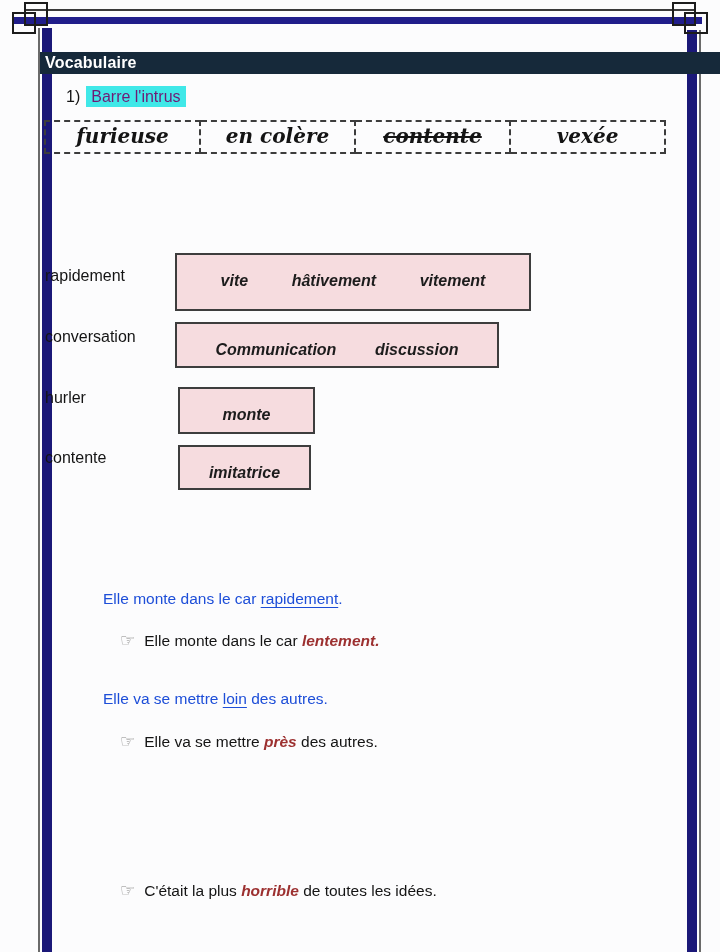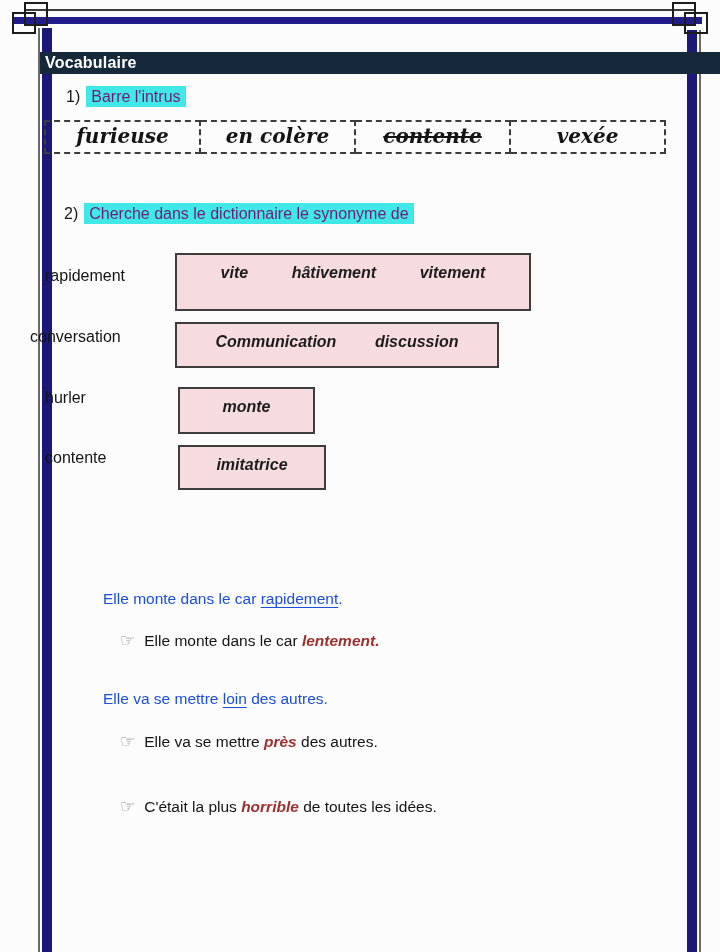--- a/index.html
+++ b/index.html
@@ -42,21 +42,21 @@
     border:2px dashed #3c3c3c;text-align:center;vertical-align:middle;
     font-family:"DejaVu Serif",serif;font-style:italic;font-weight:bold;
     font-size:20px;color:#141414;padding:2px 0 4px 0;
   }
   td.struck span{text-decoration:line-through;text-decoration-thickness:2px;}
 
   .wordlabel{position:absolute;font-size:16px;color:#141414;}
   .synbox{
     position:absolute;background:#f6dcdf;border:2px solid #3d3d3d;
     box-sizing:border-box;display:flex;justify-content:space-evenly;
-    align-items:flex-start;padding-top:9px;
+    align-items:flex-start;padding-top:17px;
   }
   .syn{
     font-weight:bold;font-style:italic;font-size:16px;color:#1c1c1c;white-space:nowrap;
   }
 
   .sentence{position:absolute;font-size:15.5px;color:#1d4ed8;white-space:nowrap;}
   .ul{text-decoration:underline;text-underline-offset:3px;}
   .answer{position:absolute;font-size:15.5px;color:#141414;white-space:nowrap;}
   .hand{color:#8a8a8a;font-size:17px;margin-right:9px;}
   .red{color:#9c3030;font-weight:bold;font-style:italic;}
@@ -91,59 +91,56 @@
     <tbody>
         <tr>
       <td>furieuse</td>
       <td>en colère</td>
       <td class="struck"><span>contente</span></td>
       <td>vexée</td>
     </tr>
   </tbody>
     </table>
 
-  <div class="qline" style="left:64px;top:205px;">
-    <span class="qnum">2)</span><span class="hl">Cherche dans le dictionnaire le synonyme de</span>
-  </div>
 
   <div class="wordlabel" style="left:45px;top:267px;">rapidement</div>
   <div class="synbox" style="left:175px;top:253px;width:356px;height:58px;">
     <span class="syn">vite</span>
     <span class="syn">hâtivement</span>
     <span class="syn">vitement</span>
   </div>
 
-  <div class="wordlabel" style="left:30px;top:328px;">conversation</div>
+  <div class="wordlabel" style="left:45px;top:328px;">conversation</div>
   <div class="synbox" style="left:175px;top:322px;width:324px;height:46px;">
     <span class="syn">Communication</span>
     <span class="syn">discussion</span>
   </div>
 
   <div class="wordlabel" style="left:45px;top:389px;">hurler</div>
   <div class="synbox" style="left:178px;top:387px;width:137px;height:47px;">
     <span class="syn">monte</span>
   </div>
 
   <div class="wordlabel" style="left:45px;top:449px;">contente</div>
-  <div class="synbox" style="left:178px;top:445px;width:148px;height:45px;">
+  <div class="synbox" style="left:178px;top:445px;width:133px;height:45px;">
     <span class="syn">imitatrice</span>
   </div>
 
 
   <div class="sentence" style="left:103px;top:590px;">
     <span>Elle monte dans le car </span><span class="ul">rapidement</span><span>.</span>
   </div>
   <div class="answer" style="left:120px;top:630px;">
     <span class="hand">☞</span><span>Elle monte dans le car </span><span class="red">lentement.</span><span></span>
   </div>
 
   <div class="sentence" style="left:103px;top:690px;">
     <span>Elle va se mettre </span><span class="ul">loin</span><span> des autres.</span>
   </div>
   <div class="answer" style="left:120px;top:731px;">
     <span class="hand">☞</span><span>Elle va se mettre </span><span class="red">près</span><span> des autres.</span>
   </div>
 
-  <div class="answer" style="left:120px;top:796px;text-align:right;">
+  <div class="answer" style="left:120px;top:880px;text-align:right;">
     <span class="hand">☞</span><span>C'était la plus </span><span class="red">horrible</span><span> de toutes les idées.</span>
   </div>
 
 </div>
 
 </body></html>

